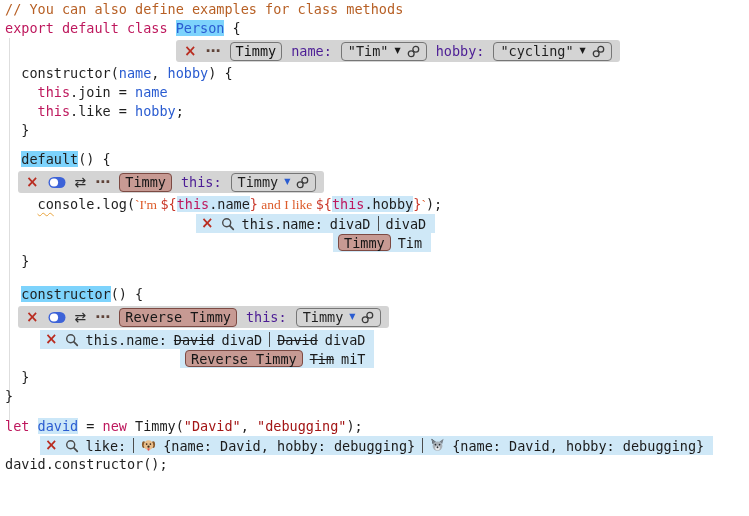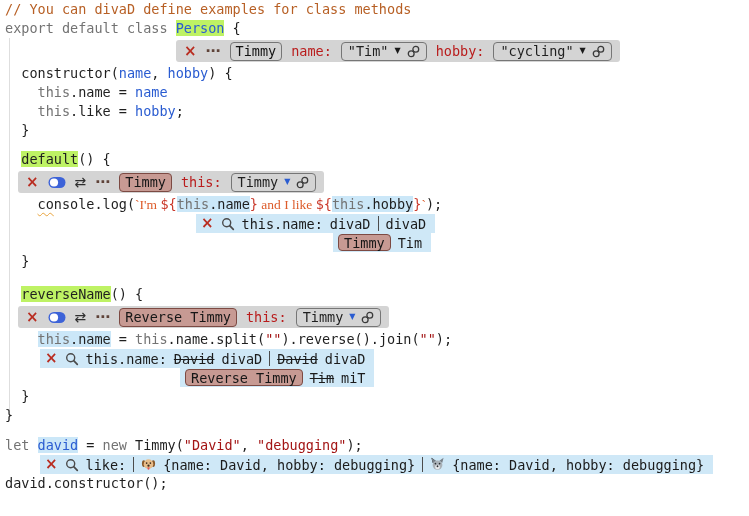--- a/index.html
+++ b/index.html
@@ -14,26 +14,26 @@
   .indent-guide { position:absolute; left:9px; top:38px; width:1px; height:382px; background:#dedede; }
 
   .line { height:19px; line-height:19px; white-space:pre; }
   .blank-sm { height:10px; } .blank-md { height:14px; } .blank-lg { height:11px; }
   .wline { height:26px; display:flex; align-items:center; }
   .pline { height:19px; display:flex; align-items:center; }
 
   
   .tk-p  { color:#1f1f1f; }
   .tk-c  { color:#b75f24; }
-  .tk-k  { color:#737373; }
+  .tk-k  { color:#be185d; }
   .tk-v  { color:#2a5cd1; }
   .tk-s  { color:#a31515; }
   .tk-ts { color:#dd5c2b;font-family:Liberation Serif, serif; }
   .tk-tb { color:#ca3a2c; }
-  .tk-hlg { background:#bef264; }
+  .tk-hlg { background:#7dd3fc; }
   .tk-hlb { background:#cbe7f8; }
   .tk-sq { text-decoration:underline wavy #e8a33d 1px; text-underline-offset:3px; }
 
   
   .widget {
     display:inline-flex; align-items:center; gap:9px;
     background:#d4d4d4; border-radius:3px; height:22px; padding:0 8px;
   }
   .icon-close { color:#b92d21; font-weight:bold; font-size:15px; line-height:1;
     font-family:"DejaVu Sans","Liberation Sans",sans-serif; cursor:default; }
@@ -43,21 +43,21 @@
     font-family:"DejaVu Sans","Liberation Sans",sans-serif; }
   .wbtn {
     display:inline-flex; align-items:center; background:transparent;
     border:1px solid #767676; border-radius:4px; height:19px; padding:0 5px;
     font:inherit; color:#111;
   }
   .chip {
     display:inline-flex; align-items:center; background:#c79a93;
     border:1px solid #7c4a43; border-radius:4px; height:19px; padding:0 5px; color:#161616;
   }
-  .wlabel { color:#b91c1c; }
+  .wlabel { color:#4c1d95; }
   .wdrop {
     display:inline-flex; align-items:center; gap:6px;
     border:1px solid #767676; border-radius:4px; height:19px; padding:0 6px;
   }
   .caret { font-size:8px; line-height:1; font-family:"DejaVu Sans",sans-serif; }
   .caret-dark { color:#1a1a1a; } .caret-blue { color:#2a5cd1; }
 
   
   .probe {
     display:inline-flex; align-items:center; gap:7px;
@@ -69,21 +69,21 @@
   .vsep { width:1px; height:15px; background:#4c4c4c; display:inline-block; }
   svg { display:block; }
 </style>
 </head>
 <body>
 
 <div id="screen">
   <div class="indent-guide"></div>
   <div id="editor">
 
-    <div class="line"><span class="tk-c">// You can divaD define examples for class methods</span></div>
+    <div class="line"><span class="tk-c">// You can also define examples for class methods</span></div>
     <div class="line"><span class="tk-k">export default class </span><span class="tk-v tk-hlg">Person</span><span class="tk-p"> {</span></div>
 
     <div class="wline">
       <div class="widget" style="margin-left:171px">
         <span class="icon-close">×</span>
         <span class="icon-dots">⋯</span>
         <span class="wbtn">Timmy</span>
         <span class="wlabel">name:</span>
         <span class="wdrop">
           <span>"Tim"</span>
@@ -99,21 +99,21 @@
           <span class="caret caret-dark">▼</span>
           <svg width="13" height="13" viewBox="0 0 13 13">
             <circle cx="4.2" cy="8.8" r="2.9" fill="none" stroke="#3a3a3a" stroke-width="1.3"></circle>
             <circle cx="8.8" cy="4.2" r="2.9" fill="none" stroke="#3a3a3a" stroke-width="1.3"></circle>
           </svg>
         </span>
       </div>
     </div>
 
     <div class="line"><span class="tk-p">  constructor(</span><span class="tk-v">name</span><span class="tk-p">, </span><span class="tk-v">hobby</span><span class="tk-p">) {</span></div>
-    <div class="line"><span class="tk-p">    </span><span class="tk-k">this</span><span class="tk-p">.name = </span><span class="tk-v">name</span></div>
+    <div class="line"><span class="tk-p">    </span><span class="tk-k">this</span><span class="tk-p">.join = </span><span class="tk-v">name</span></div>
     <div class="line"><span class="tk-p">    </span><span class="tk-k">this</span><span class="tk-p">.like = </span><span class="tk-v">hobby</span><span class="tk-p">;</span></div>
     <div class="line"><span class="tk-p">  }</span></div>
     <div class="blank-sm"></div>
     <div class="line"><span class="tk-p">  </span><span class="tk-p tk-hlg">default</span><span class="tk-p">() {</span></div>
 
     <div class="wline">
       <div class="widget" style="margin-left:13px">
         <span class="icon-close">×</span>
         <svg width="18" height="13" viewBox="0 0 18 13">
           <rect x="0.5" y="1" width="17" height="11" rx="5.5" fill="#3d63d8"></rect>
@@ -151,21 +151,21 @@
     </div>
     <div class="pline">
       <div class="probe" style="margin-left:328px">
         <span class="chip">Timmy</span>
         <span class="pval">Tim</span>
       </div>
     </div>
 
     <div class="line"><span class="tk-p">  }</span></div>
     <div class="blank-md"></div>
-    <div class="line"><span class="tk-p">  </span><span class="tk-p tk-hlg">reverseName</span><span class="tk-p">() {</span></div>
+    <div class="line"><span class="tk-p">  </span><span class="tk-p tk-hlg">constructor</span><span class="tk-p">() {</span></div>
 
     <div class="wline">
       <div class="widget" style="margin-left:13px">
         <span class="icon-close">×</span>
         <svg width="18" height="13" viewBox="0 0 18 13">
           <rect x="0.5" y="1" width="17" height="11" rx="5.5" fill="#3d63d8"></rect>
           <circle cx="6" cy="6.5" r="4.1" fill="#ffffff"></circle>
         </svg>
         <span class="icon-swap">⇄</span>
         <span class="icon-dots">⋯</span>
@@ -175,21 +175,20 @@
           <span>Timmy</span>
           <span class="caret caret-blue">▼</span>
           <svg width="13" height="13" viewBox="0 0 13 13">
             <circle cx="4.2" cy="8.8" r="2.9" fill="none" stroke="#3a3a3a" stroke-width="1.3"></circle>
             <circle cx="8.8" cy="4.2" r="2.9" fill="none" stroke="#3a3a3a" stroke-width="1.3"></circle>
           </svg>
         </span>
       </div>
     </div>
 
-    <div class="line"><span class="tk-p">    </span><span class="tk-k tk-hlb">this</span><span class="tk-p tk-hlb">.name</span><span class="tk-p"> = </span><span class="tk-k">this</span><span class="tk-p">.name.split(</span><span class="tk-s">""</span><span class="tk-p">).reverse().join(</span><span class="tk-s">""</span><span class="tk-p">);</span></div>
 
     <div class="pline">
       <div class="probe" style="margin-left:35px">
         <span class="icon-close">×</span>
         <svg width="14" height="14" viewBox="0 0 14 14">
           <circle cx="5.7" cy="5.7" r="4" fill="none" stroke="#4a4a4a" stroke-width="1.4"></circle>
           <line x1="8.7" y1="8.7" x2="12.3" y2="12.3" stroke="#4a4a4a" stroke-width="1.7" stroke-linecap="round"></line>
         </svg>
         <span class="plabel">this.name:</span>
         <span class="pval strike">David</span>

